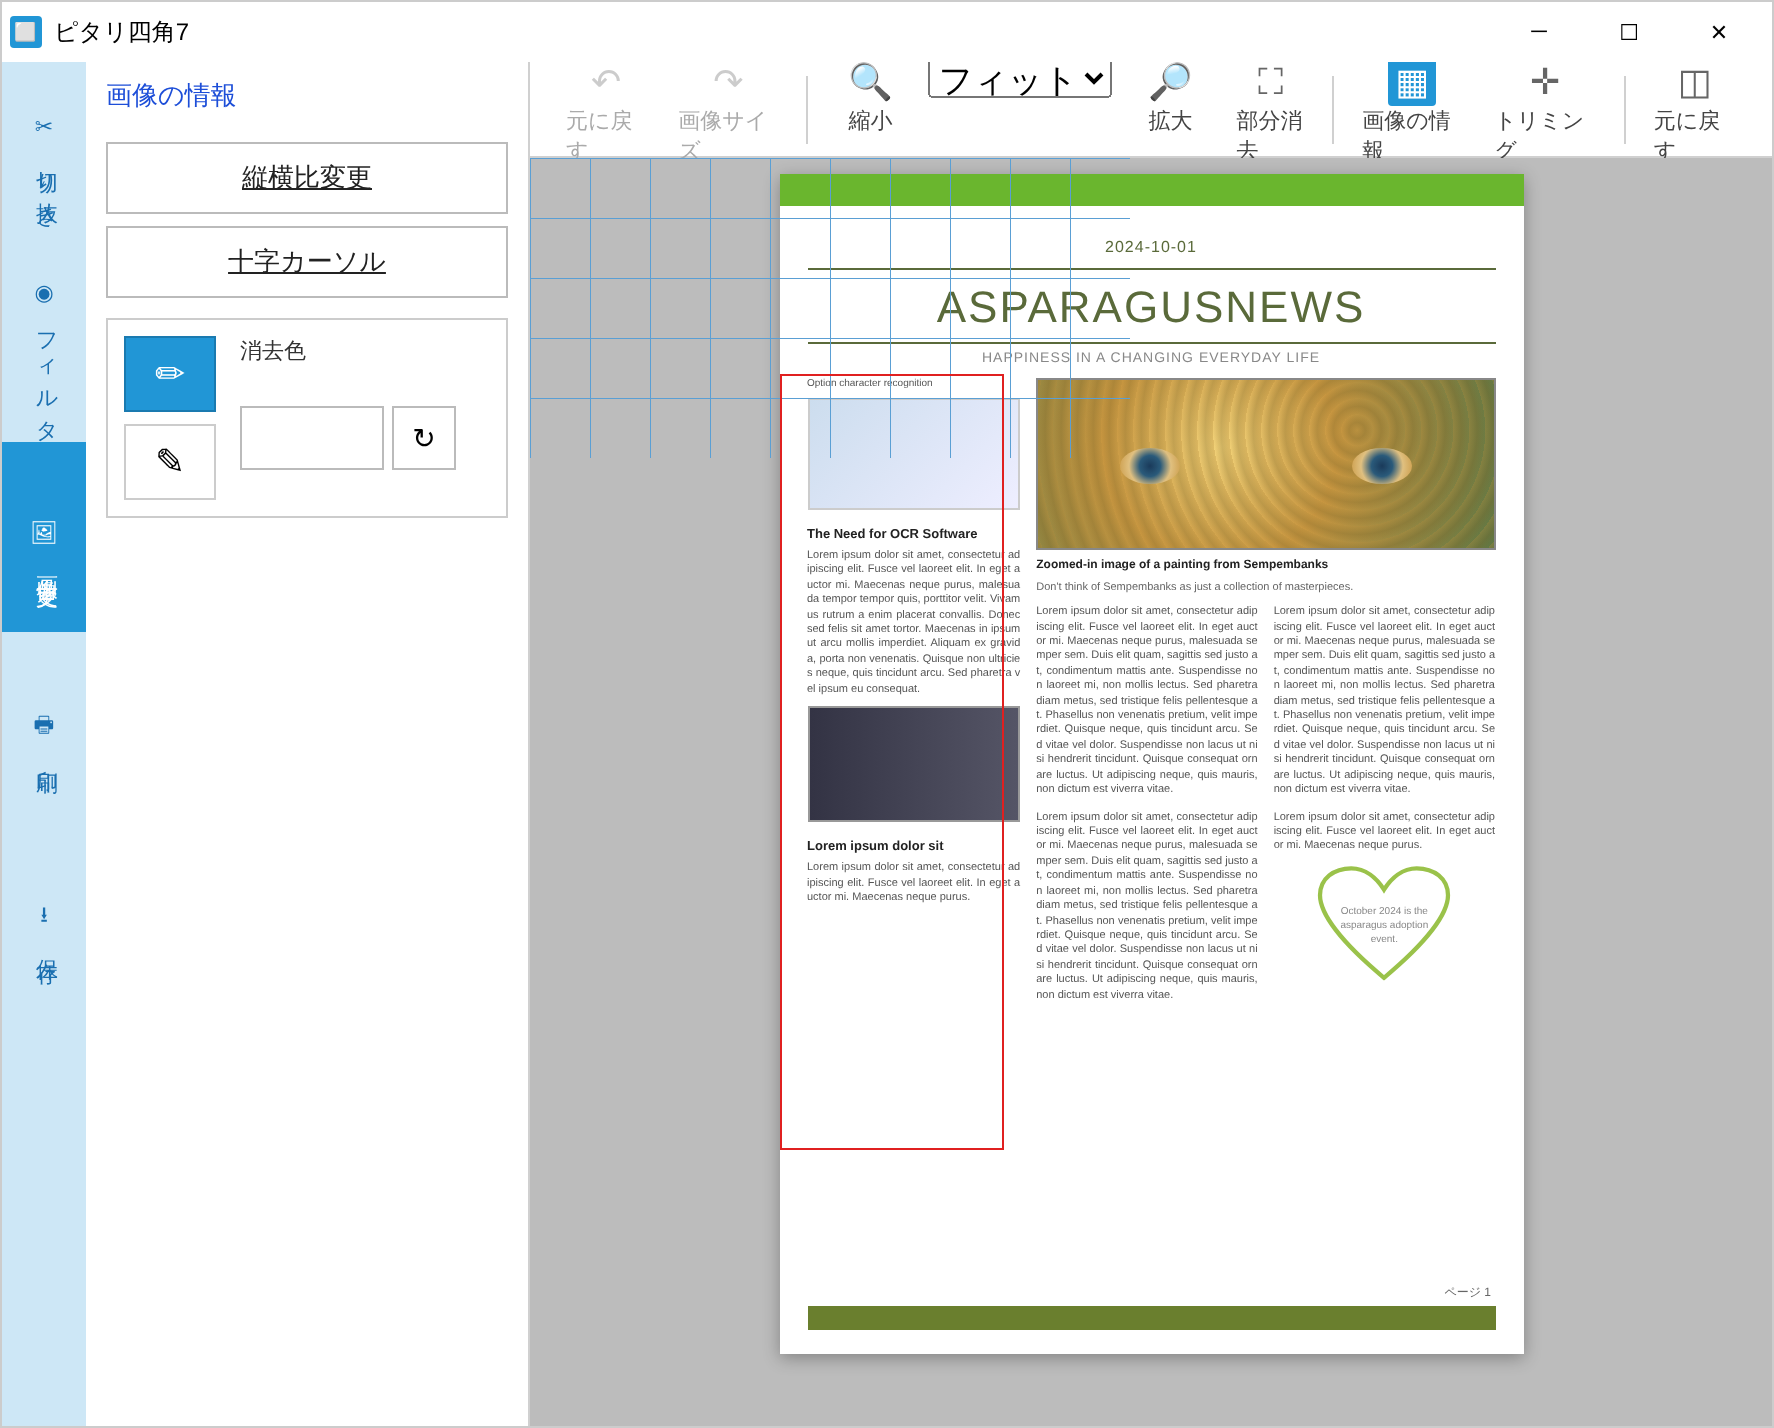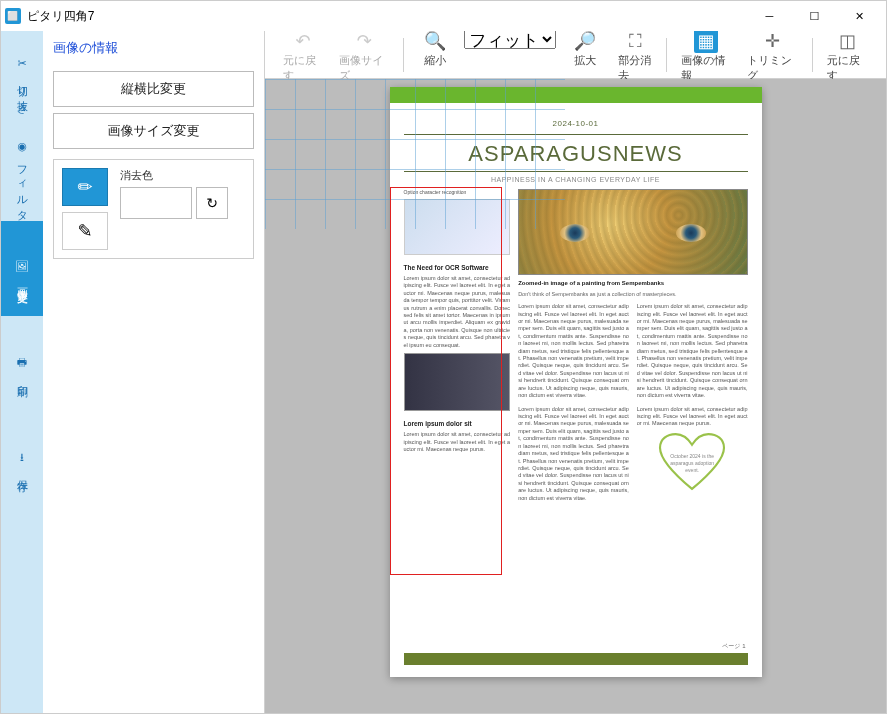--- a/index.html
+++ b/index.html
@@ -26,29 +26,29 @@
     
     .side-panel { width: 222px; background: #fff; border-right: 1px solid #d0d0d0; padding: 8px 10px; display:flex; flex-direction:column; gap:10px;}
     .sp-section-title { font-size: 13px; color:#1d4ed8; margin-bottom:4px;}
     
     .info-table { border-collapse: collapse; width: 100%; font-size:12px;}
     .info-table td { border: 1px solid #bbb; padding: 6px 8px; text-align: left;}
     .info-table .label-col { width: 72px; text-align:center; }
     .info-table .sublabel { width:28px; text-align:center;}
     .info-table .val { text-align:left;}
     
-    .panel-btn { width: 100%; height: 36px; border: 1px solid #bbb; background: #fff; font-size: 13px; color:#222; cursor:pointer; display:flex; align-items:center; justify-content:center;}
+    .panel-btn { width: 100%; height: 36px; border: 1px solid #bbb; background: #fff; font-size: 13px; color:#222; cursor:pointer; display:flex; align-items:center; justify-content:center;text-decoration:underline;}
     .panel-btn + .panel-btn { margin-top:6px;}
     
     .erase-box { border: 1px solid #ccc; padding: 8px; display:flex; gap:12px; align-items:flex-start;}
     .erase-tools { display:flex; flex-direction:column; gap:6px; }
     .tool-btn { width: 46px; height: 38px; border:1px solid #ccc; background:#fff; display:flex; align-items:center; justify-content:center; font-size:18px;}
     .tool-btn.active { background:#2196d6; color:#fff; border-color:#1a7ab0;}
     .erase-right { flex:1; }
-    .erase-label { font-size:11px; color:#333; margin-bottom:4px;}
+    .erase-label { font-size:11px; color:#333; margin-bottom:20px;}
     .color-row { display:flex; gap:4px; align-items:center;}
     .color-swatch { width:72px; height:32px; border:1px solid #bbb; background:#fff;}
     .refresh-btn { width:32px; height:32px; border:1px solid #bbb; background:#fff; display:flex; align-items:center; justify-content:center; font-size:14px;}
     
     .main-area { flex:1; display:flex; flex-direction:column; background:#bcbcbc;}
     .toolbar { height: 48px; background:#fff; border-bottom:1px solid #d0d0d0; display:flex; align-items:center; padding:0 10px;}
     .tb-group { display:flex; align-items:flex-start;}
     .tb-item { display:flex; flex-direction:column; align-items:center; gap:0; padding:3px 8px 0; font-size:11px; color:#444; cursor:pointer; min-width:50px;}
     .tb-item.disabled { color:#aaa;}
     .tb-item.active .tb-icon { background:#2196d6; color:#fff; border-radius:2px;}
@@ -127,21 +127,21 @@
       </div>
     </div>
 
     <div class="side-panel">
       <div>
         <div class="sp-section-title">画像の情報</div>
       </div>
 
       <div>
         <button class="panel-btn">縦横比変更</button>
-        <button class="panel-btn">画像サイズ変更</button>
+        <button class="panel-btn">十字カーソル</button>
       </div>
 
       <div>
         <div class="erase-box">
           <div class="erase-tools">
             <div class="tool-btn active">
                 <span>✏</span>
               </div>
             <div class="tool-btn">
                 <span>✎</span>

